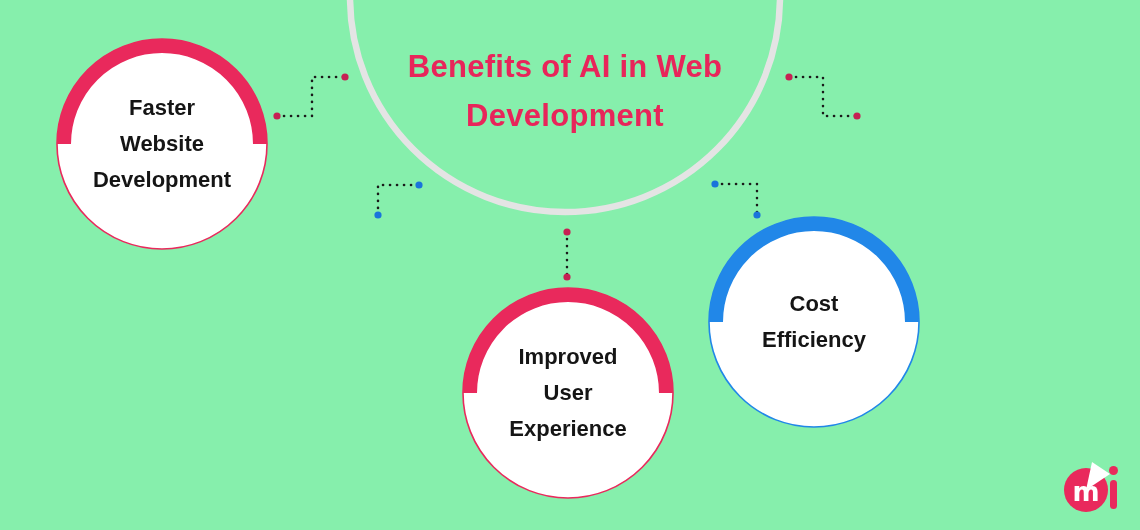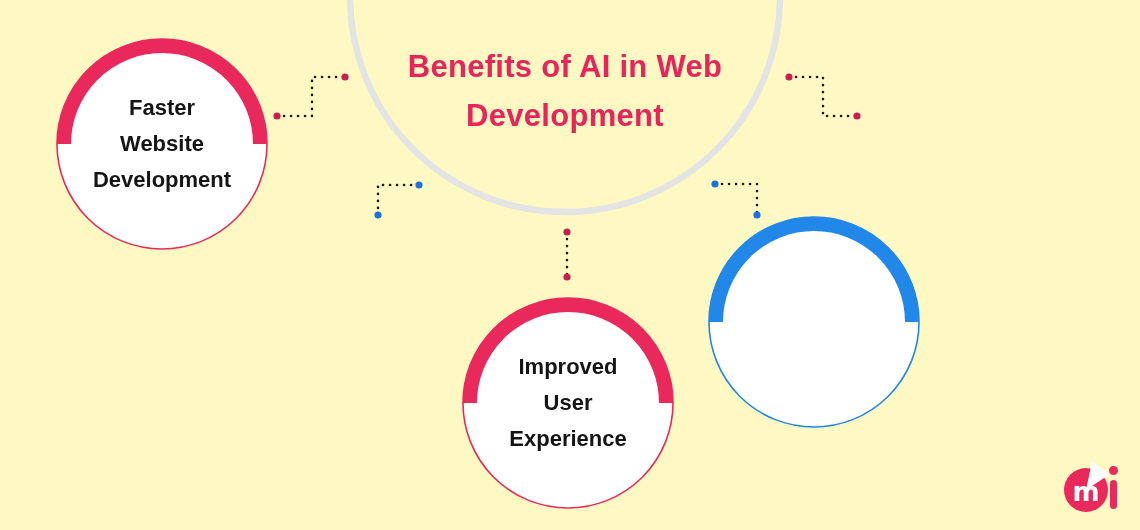--- a/index.html
+++ b/index.html
@@ -1,20 +1,20 @@
 <!DOCTYPE html>
 <html><head>
 <meta charset="utf-8">
 <style>
   html, body { margin: 0; padding: 0; background: #ffffff; }
   .stage {
     position: relative;
     width: 1140px;
     height: 530px;
-    background: #fef9c3;
+    background: #86efac;
     overflow: hidden;
     font-family: "Liberation Sans", sans-serif;
   }
   .bg-svg {
     position: absolute;
     left: 0; top: 0;
     width: 1140px; height: 530px;
   }
   .title {
     position: absolute;
@@ -47,21 +47,21 @@
     justify-content: center;
     text-align: center;
     font-size: 22px;
     font-weight: bold;
     line-height: 36px;
     color: #151515;
     white-space: pre-line;
   }
   .n1 { left: 50px;  top: 32px;  }
   .n2 { left: 215px; top: 207px; }
-  .n3 { left: 456px; top: 291px; }
+  .n3 { left: 456px; top: 281px; }
   .n4 { left: 702px; top: 210px; }
   .n5 { left: 863px; top: 25px;  }
   .dotline {
     fill: none;
     stroke: #1a1a1a;
     stroke-width: 2.6;
     stroke-dasharray: 0.1 6.9;
     stroke-linecap: round;
   }
   .logo {
@@ -134,20 +134,22 @@
     <div class="label">Improved
 User
 Experience</div>
   </div>
 
   <div class="node n4">
     <svg class="ring" viewBox="0 0 224 224">
       <circle cx="112" cy="112" r="105" fill="#ffffff" stroke-width="1.6" stroke="#2187E8"></circle>
       <path d="M 14 112 A 98 98 0 0 1 210 112" fill="none" stroke-width="14" stroke="#2187E8"></path>
     </svg>
+    <div class="label">Cost
+Efficiency</div>
   </div>
 
 
   <svg class="logo" viewBox="0 0 64 58">
     <circle cx="26" cy="29" r="22" fill="#E9295C"></circle>
     <path d="M 26 29 L 32 1 L 50 13 Z" fill="#ffffff"></path>
     <text x="26" y="40" text-anchor="middle" font-size="26" font-weight="bold" font-family="DejaVu Sans, sans-serif" fill="#ffffff">m</text>
     <rect x="50" y="19" width="7" height="29" rx="3.5" fill="#E9295C"></rect>
     <circle cx="53.5" cy="9.5" r="4.5" fill="#E9295C"></circle>
   </svg>

